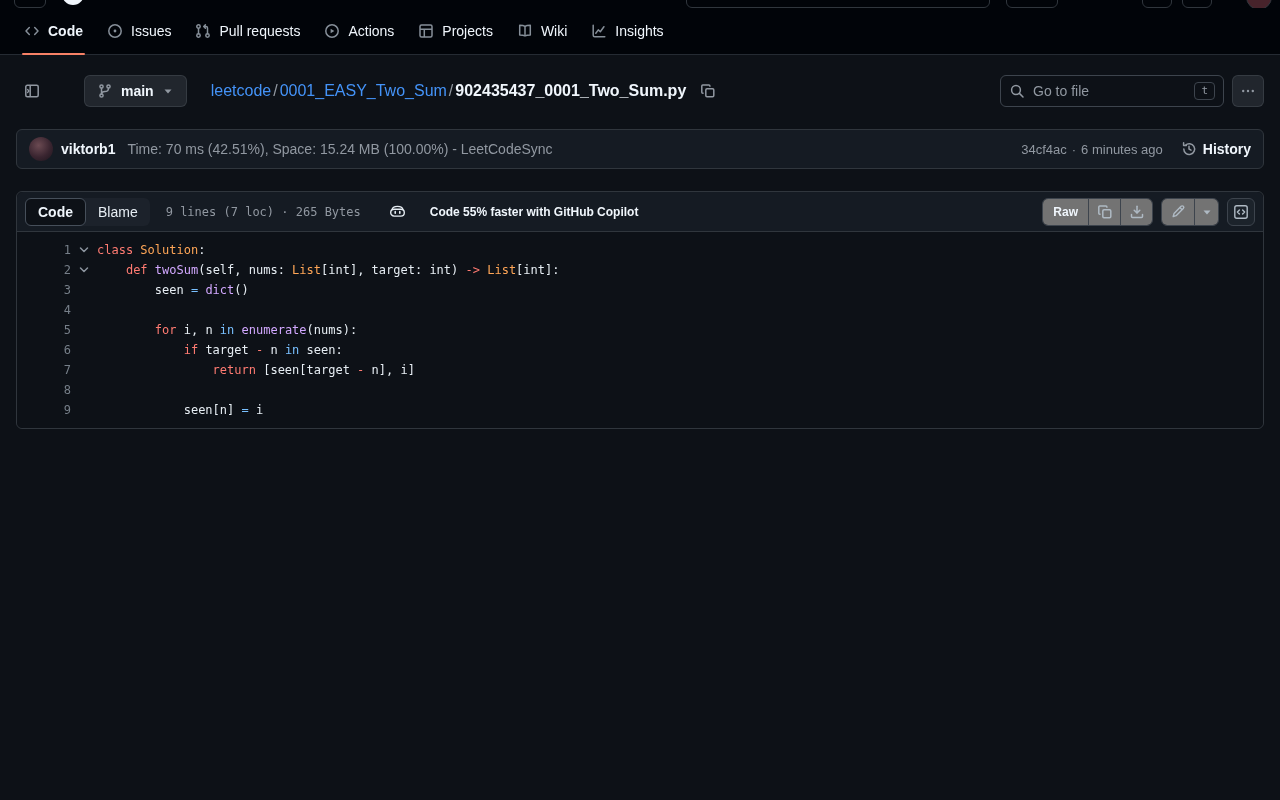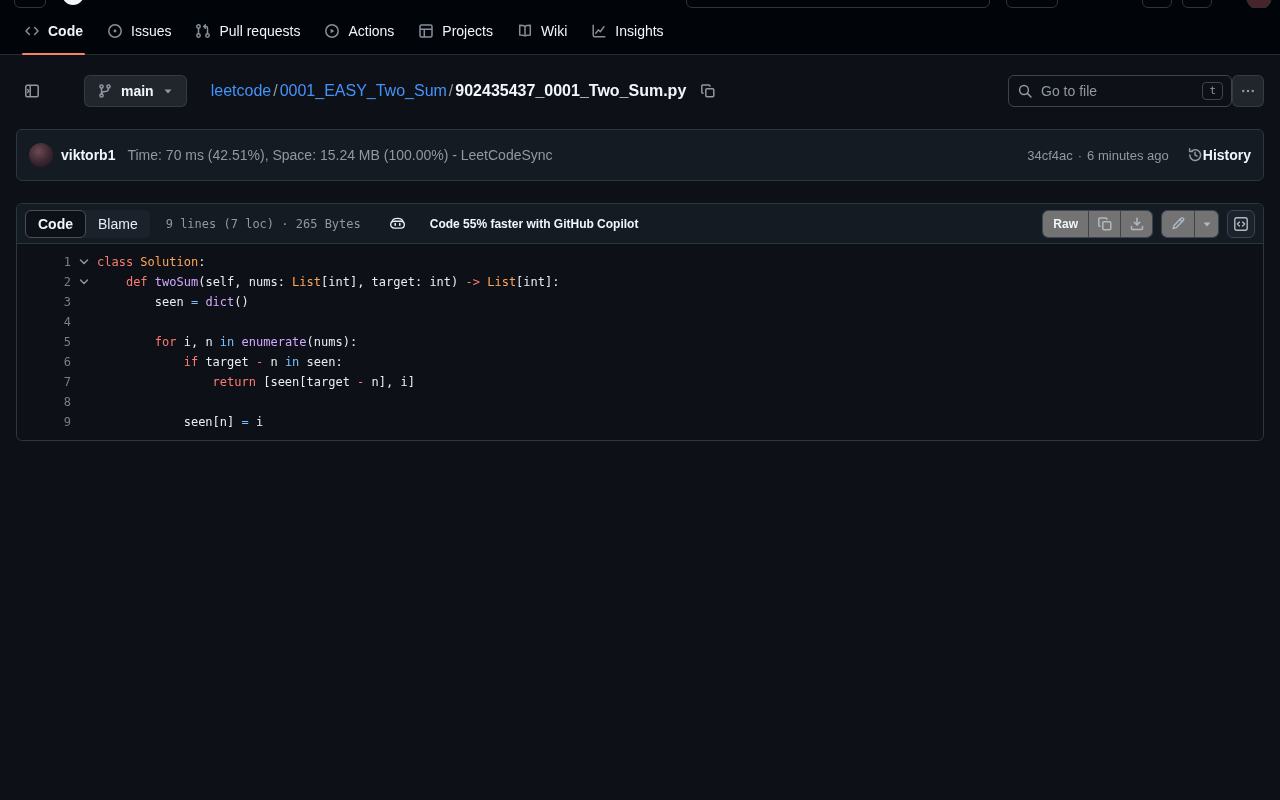--- a/index.html
+++ b/index.html
@@ -49,21 +49,21 @@
   .branch-btn {
     display:flex; align-items:center; gap:8px; height:32px; padding:0 12px;
     margin-left:36px; background:#21262d; border:1px solid rgba(240,246,252,0.1);
     border-radius:6px; color:#f0f6fc; font-weight:600; font-size:14px; cursor:pointer;
   }
   .breadcrumb { display:flex; align-items:center; margin-left:24px; font-size:16px; gap:2px;text-align:right; }
   .breadcrumb a { color:#4493f8; text-decoration:none; cursor:pointer; }
   .crumb-sep { color:#9198a1; }
   .file-name { color:#f0f6fc; font-weight:600; }
   .copy-path-btn { width:28px; height:28px; margin-left:6px; }
-  .fh-right { margin-left:auto; display:flex; align-items:center; }
+  .fh-right { margin-left:auto; display:flex; align-items:center; gap:8px; }
   .goto-file {
     display:flex; align-items:center; gap:8px; width:224px; height:32px;
     border:1px solid #3d444d; border-radius:6px; padding:0 8px; background:transparent;
   }
   .goto-file input {
     flex:1; background:transparent; border:none; outline:none;
     color:#e6edf3; font-size:14px; font-family:inherit; min-width:0;
   }
   .goto-file input::placeholder { color:#9198a1; }
   .kbd {
@@ -71,32 +71,32 @@
     border:1px solid #3d444d; border-radius:4px; padding:1px 6px; line-height:14px;
   }
   .kebab-btn {
     width:32px; height:32px; border:1px solid rgba(240,246,252,0.1); border-radius:6px;
     background:#21262d; color:#9198a1;
     display:flex; align-items:center; justify-content:center; cursor:pointer;
   }
 
   
   .commit-box {
-    margin-top:22px; height:52px; border:1px solid #30363d; border-radius:6px;
+    margin-top:22px; height:40px; border:1px solid #30363d; border-radius:6px;
     background:#151b23; display:flex; align-items:center; padding:0 12px; gap:8px;
   }
   .avatar {
     width:24px; height:24px; border-radius:50%; flex-shrink:0; cursor:pointer;
     background:radial-gradient(circle at 40% 35%, #6b4a52 0%, #3a2530 55%, #1b141c 100%);
   }
   .commit-author { font-weight:600; color:#f0f6fc; cursor:pointer; }
   .commit-msg { color:#9198a1; margin-left:4px; white-space:nowrap; overflow:hidden; text-overflow:ellipsis; }
   .commit-right { margin-left:auto; display:flex; align-items:center; gap:18px; flex-shrink:0; }
   .sha-time { color:#9198a1; font-size:13px; display:flex; gap:5px; }
-  .history-link { display:flex; align-items:center; color:#f0f6fc; font-weight:600; cursor:pointer; }
+  .history-link { display:flex; align-items:center; gap:6px; color:#f0f6fc; font-weight:600; cursor:pointer; }
   .history-link .ic { color:#9198a1; }
 
   
   .code-box { margin-top:22px; border:1px solid #30363d; border-radius:6px; }
   .code-header {
     height:40px; background:#151b23; border-bottom:1px solid #30363d;
     border-radius:6px 6px 0 0; display:flex; align-items:center; padding:0 8px;
   }
   .seg-control { display:flex; align-items:center; background:#1c222b; border-radius:6px; height:28px; }
   .seg-btn {

